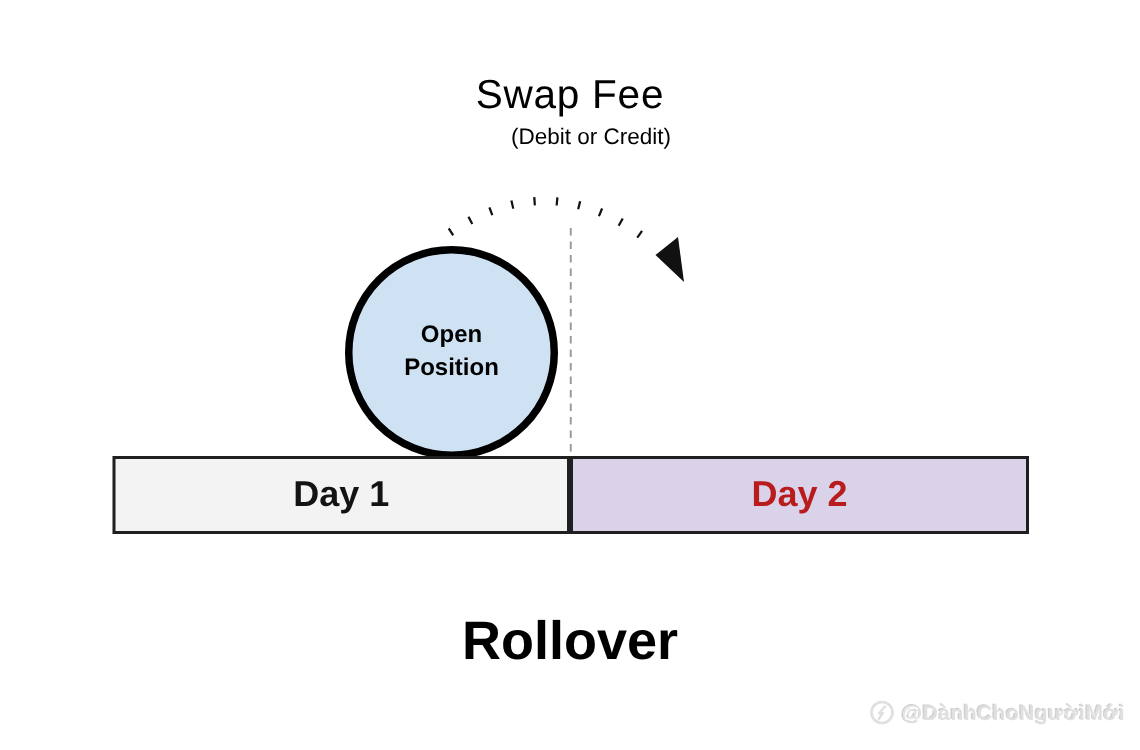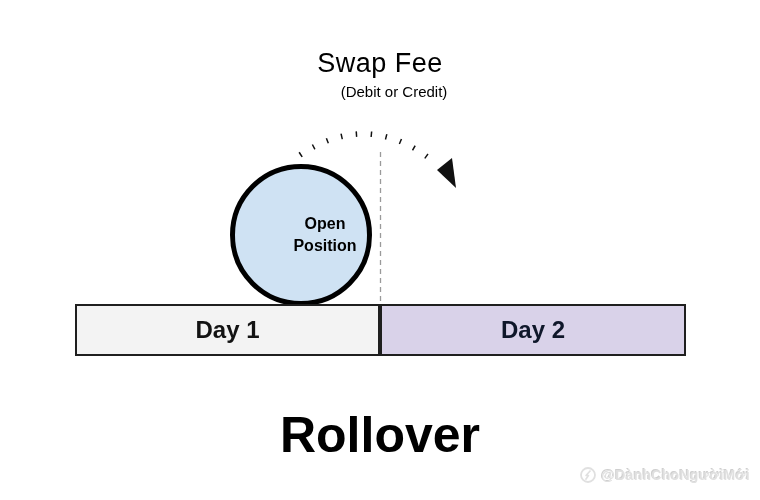--- a/index.html
+++ b/index.html
@@ -49,21 +49,21 @@
     left: 230px;
     top: 164px;
     width: 142px;
     height: 142px;
     box-sizing: border-box;
     border: 5px solid var(--circle-border, #000);
     border-radius: 50%;
     background: var(--circle-fill, #cfe2f3);
     display: flex;
     align-items: center;
-    justify-content: flex-end;
+    justify-content: center;
   }
   .open-circle .circle-label {
     width: 84px;
     text-align: center;
     font-size: 16px;
     font-weight: bold;
     line-height: 22px;
   }
 
   
@@ -82,30 +82,30 @@
   .day-bar.day1 {
     left: 75px;
     width: 305px;
     background: var(--day1-fill, #f3f3f3);
     color: #131313;
   }
   .day-bar.day2 {
     left: 380px;
     width: 306px;
     background: var(--day2-fill, #d9d2e9);
-    color: #0f172a;
+    color: #b91c1c;
   }
 
   
   .caption {
     position: absolute;
     left: 0; right: 0;
     top: 406px;
     text-align: center;
-    font-size: 50px;
+    font-size: 36px;
     font-weight: bold;
   }
 
   
   .watermark {
     position: absolute;
     right: 10px;
     bottom: 16px;
     display: flex;
     align-items: center;

